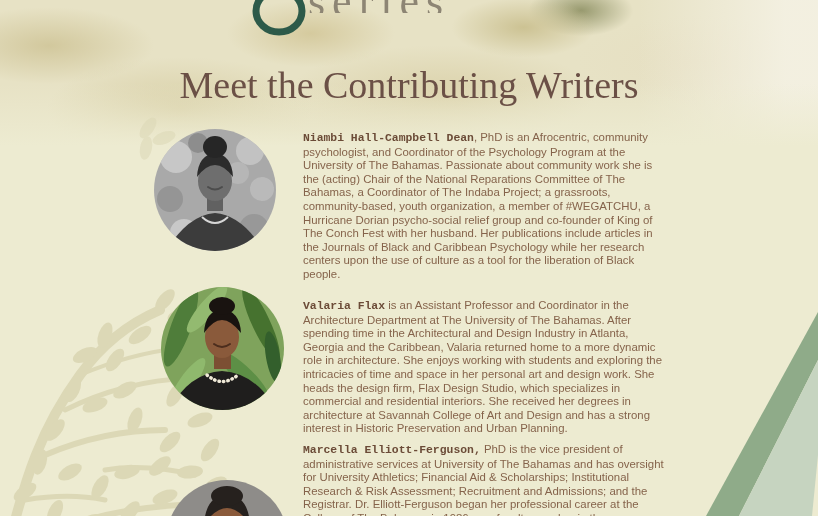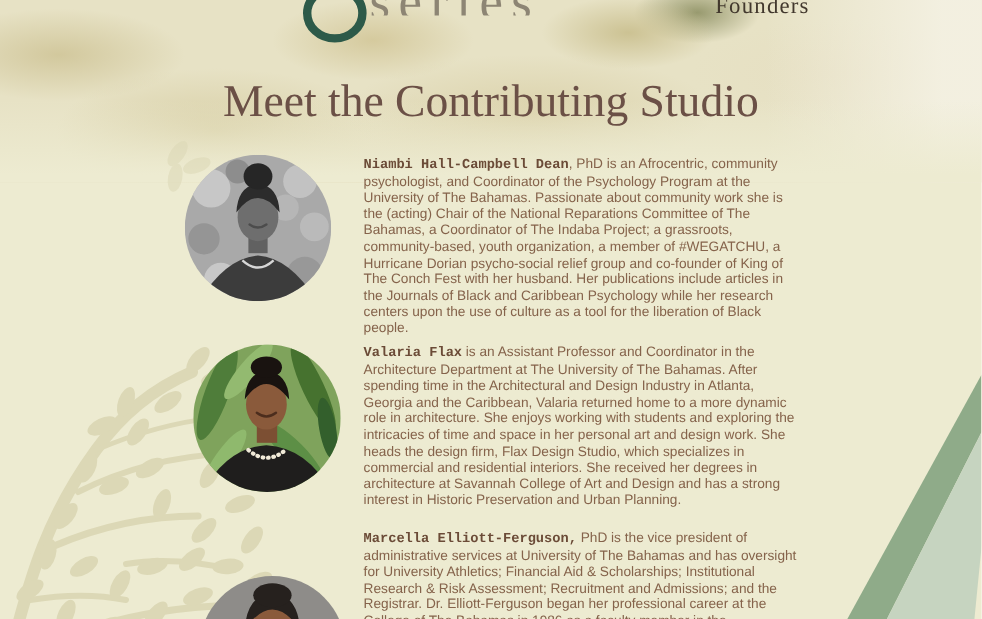--- a/index.html
+++ b/index.html
@@ -134,25 +134,22 @@
     <polygon points="818,312 818,360 739,516 706,516" fill="#8fab89"></polygon>
     <polygon points="818,360 818,455 812,516 739,516" fill="#c6d4c0"></polygon>
   </svg>
 
   <svg id="series-logo" width="58" height="36" viewBox="0 0 58 36">
     <ellipse cx="28" cy="11" rx="23" ry="21" fill="none" stroke="#2d5a49" stroke-width="7"></ellipse>
   </svg>
   <div id="series-word-clip">
     <span>series</span>
   </div>
-  <div id="founders-clip">
-    <span>Founders</span>
-  </div>
-
-  <div id="main-title">Meet the Contributing Studio</div>
+
+  <div id="main-title">Meet the Contributing Writers</div>
 
   <div class="photo" style="left:154px;top:129px;width:122px;height:122px">
     <svg width="122" height="122" viewBox="0 0 122 122">
       <rect width="122" height="122" fill="#a9a9a9"></rect>
       <g opacity=".65">
         <circle cx="22" cy="28" r="16" fill="#d7d7d7"></circle>
         <circle cx="96" cy="22" r="14" fill="#d0d0d0"></circle>
         <circle cx="108" cy="60" r="12" fill="#c4c4c4"></circle>
         <circle cx="16" cy="70" r="13" fill="#8a8a8a"></circle>
         <circle cx="44" cy="14" r="10" fill="#7e7e7e"></circle>
@@ -186,21 +183,21 @@
       </g>
       <path d="M8,123 Q28,86 61,84 Q95,86 115,123 Z" fill="#1f1e1d"></path>
       <rect x="53" y="64" width="17" height="18" fill="#7c4f33"></rect>
       <ellipse cx="61" cy="50" rx="17" ry="21" fill="#8a5a3b"></ellipse>
       <path d="M43,46 Q44,24 61,22 Q79,24 80,46 Q70,33 61,33 Q52,33 43,46 Z" fill="#191310"></path>
       <ellipse cx="61" cy="19" rx="13" ry="9" fill="#191310"></ellipse>
       <path d="M53,57 Q61,63 69,57" stroke="#4c2d1d" stroke-width="2" fill="none" stroke-linecap="round"></path>
       <path d="M46,88 Q61,101 77,88" stroke="#f0ead8" stroke-width="3.5" fill="none" stroke-linecap="round" stroke-dasharray="0.5 4"></path>
     </svg>
   </div>
-  <p class="bio" style="top:288px">
+  <p class="bio" style="top:299px">
     <span class="bname">Valaria Flax</span><span> is an Assistant Professor and Coordinator in the Architecture Department at The University of The Bahamas. After spending time in the Architectural and Design Industry in Atlanta, Georgia and the Caribbean, Valaria returned home to a more dynamic role in architecture.  She enjoys working with students and exploring the intricacies of time and space in her personal art and design work.  She heads the design firm, Flax Design Studio, which specializes in commercial and residential interiors. She received her degrees in architecture at Savannah College of Art and Design and has a strong interest in Historic Preservation and Urban Planning.</span>
   </p>
 
   <div class="photo" style="left:166px;top:480px;width:122px;height:122px">
     <svg width="122" height="122" viewBox="0 0 122 122">
       <rect width="122" height="122" fill="#8e8c89"></rect>
       <ellipse cx="61" cy="46" rx="20" ry="26" fill="#8a5a3b"></ellipse>
       <path d="M38,44 Q40,16 61,14 Q82,16 84,44 Q72,28 61,28 Q50,28 38,44 Z" fill="#26211e"></path>
       <ellipse cx="61" cy="16" rx="16" ry="10" fill="#26211e"></ellipse>
     </svg>

